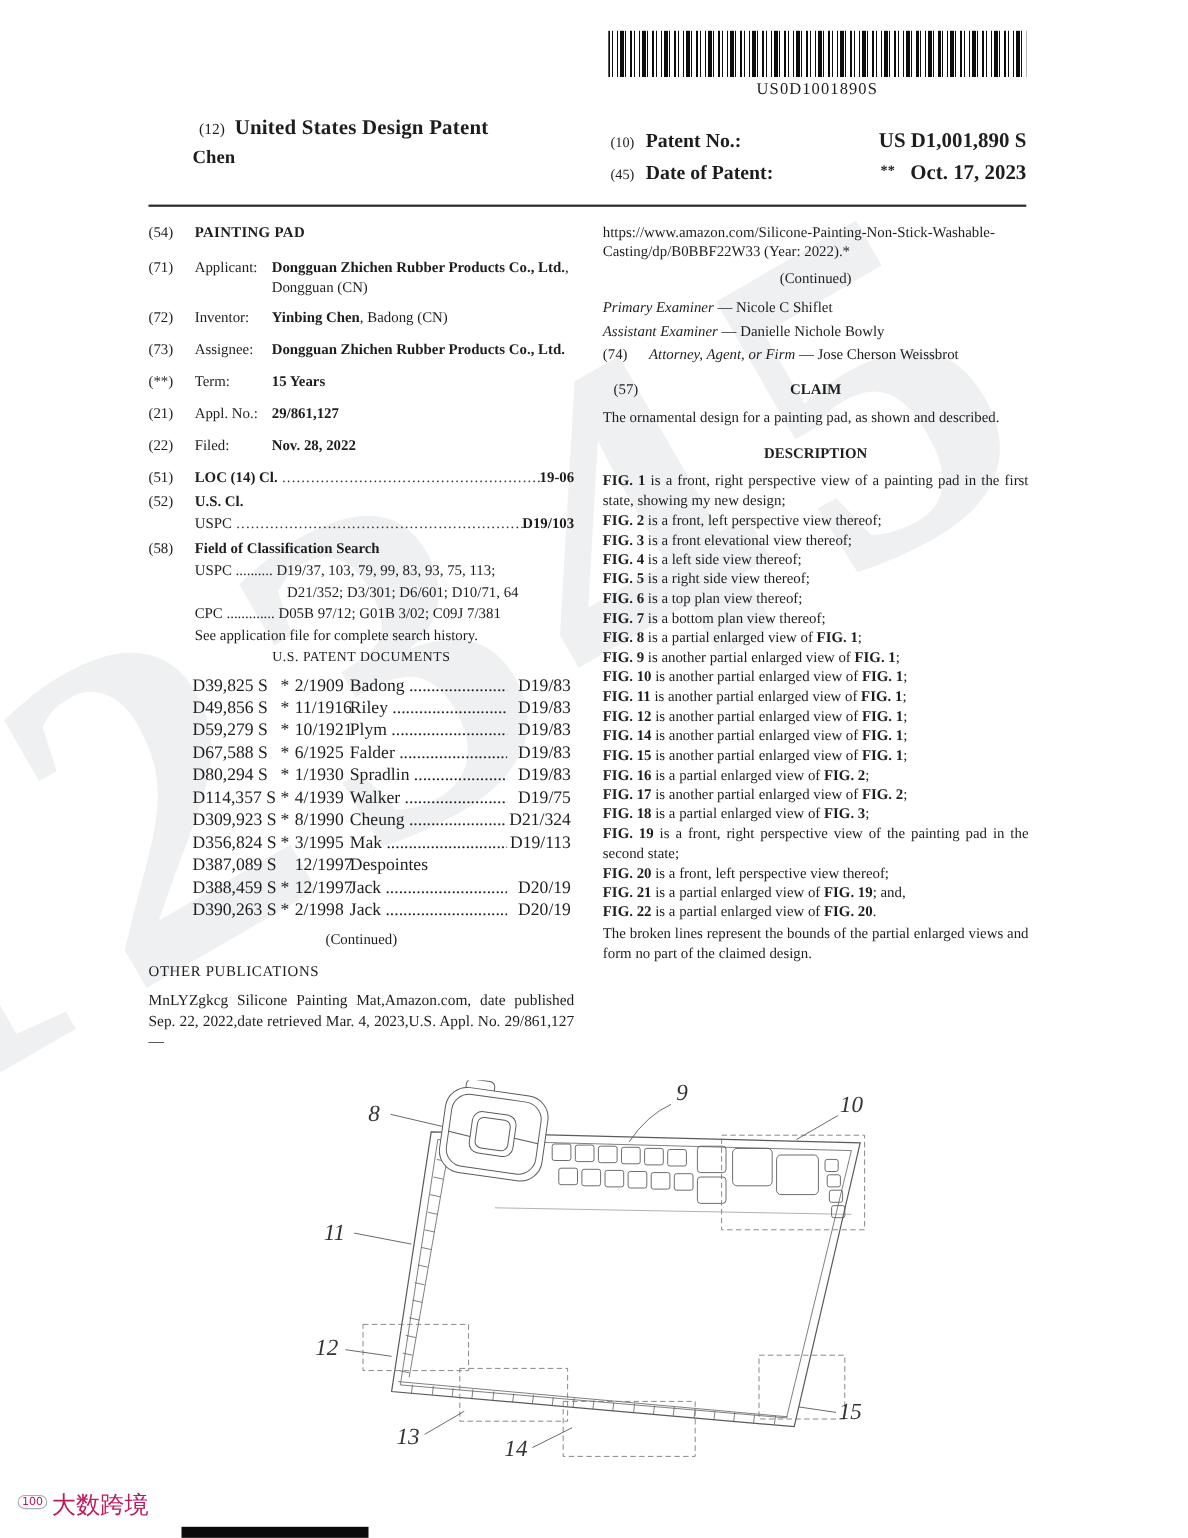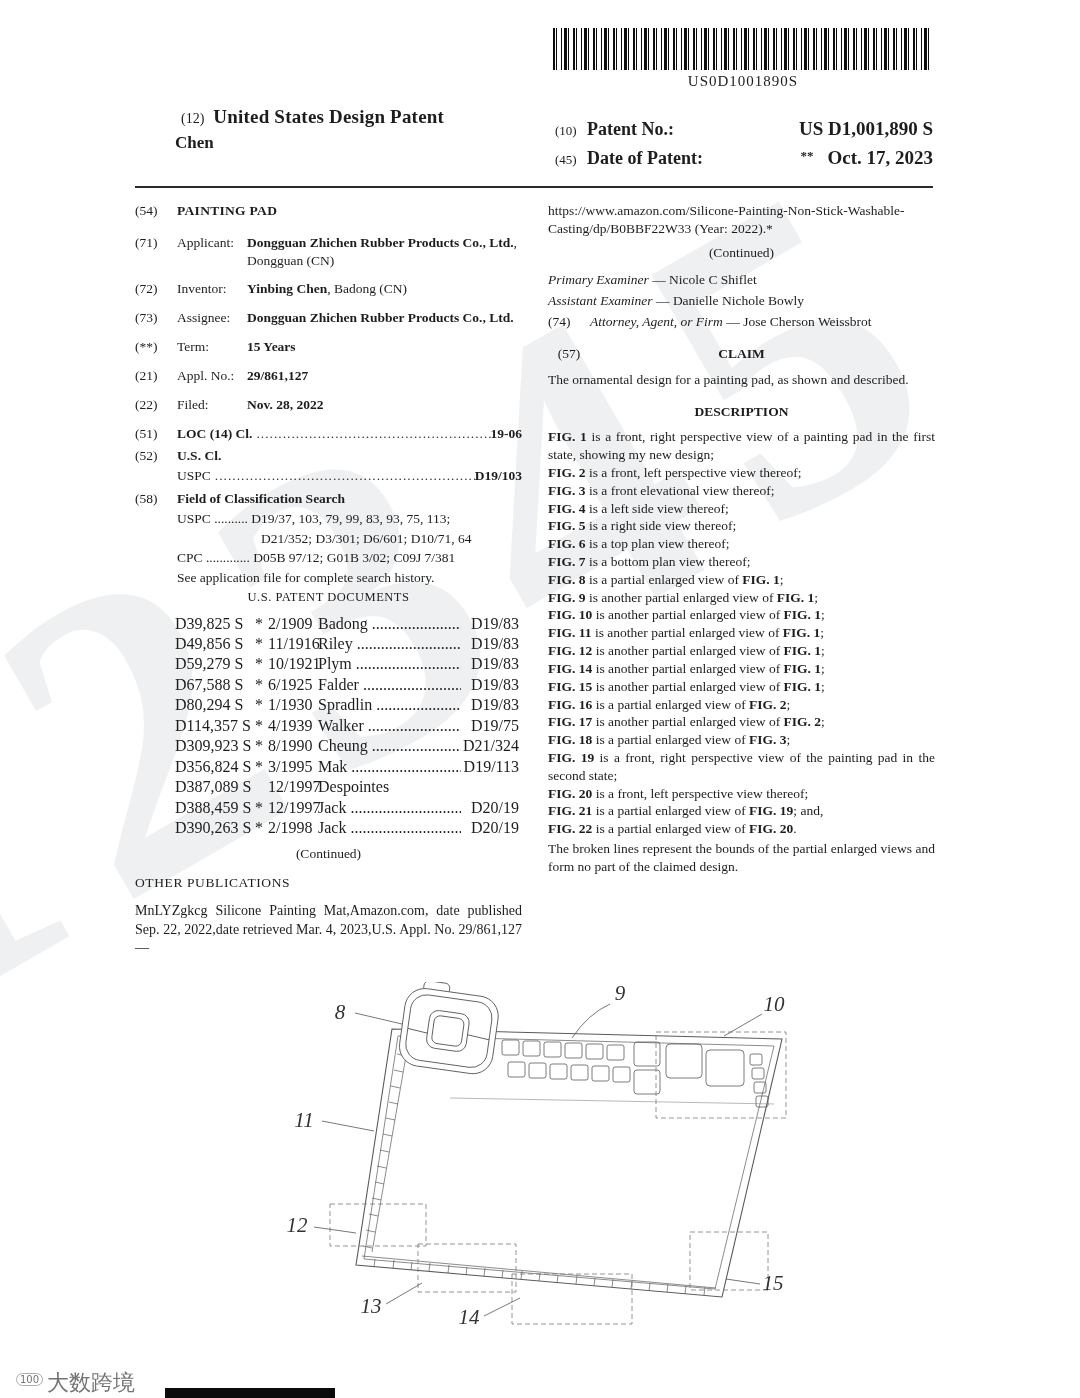--- a/index.html
+++ b/index.html
@@ -82,21 +82,21 @@
   .fig-line { text-align:justify; }
   .broken-para { text-align:justify; margin-top:2px; }
   .sheets-line { text-align:center; font-weight:bold; margin-top:14px; }
 
   
   .figure-wrap { position:absolute; left:150px; top:982px; width:780px; height:372px; }
   .figure-wrap svg { width:100%; height:100%; }
   .callout { font-style:italic; font-size:21px; fill:#333; font-family:"Liberation Serif","DejaVu Serif",serif; }
 
   
-  .footer-brand { position:absolute; left:16px; bottom:0; z-index:2; color:#737373; font-size:22px; font-family:"DejaVu Sans","Liberation Sans",sans-serif; }
+  .footer-brand { position:absolute; left:16px; bottom:15px; z-index:2; color:#be185d; font-size:22px; font-family:"DejaVu Sans","Liberation Sans",sans-serif; }
   .footer-badge { display:inline-block; font-size:10px; border:1px solid #a9aeb5; border-radius:7px; padding:0 3px; vertical-align:7px; margin-right:4px; }
   .scan-bar { position:absolute; left:165px; bottom:0; width:170px; height:10px; background:#0b0b0b; z-index:2; }
 </style>
 </head>
 <body>
 
 <div class="watermark">12345</div>
 
 <div class="page">
 

